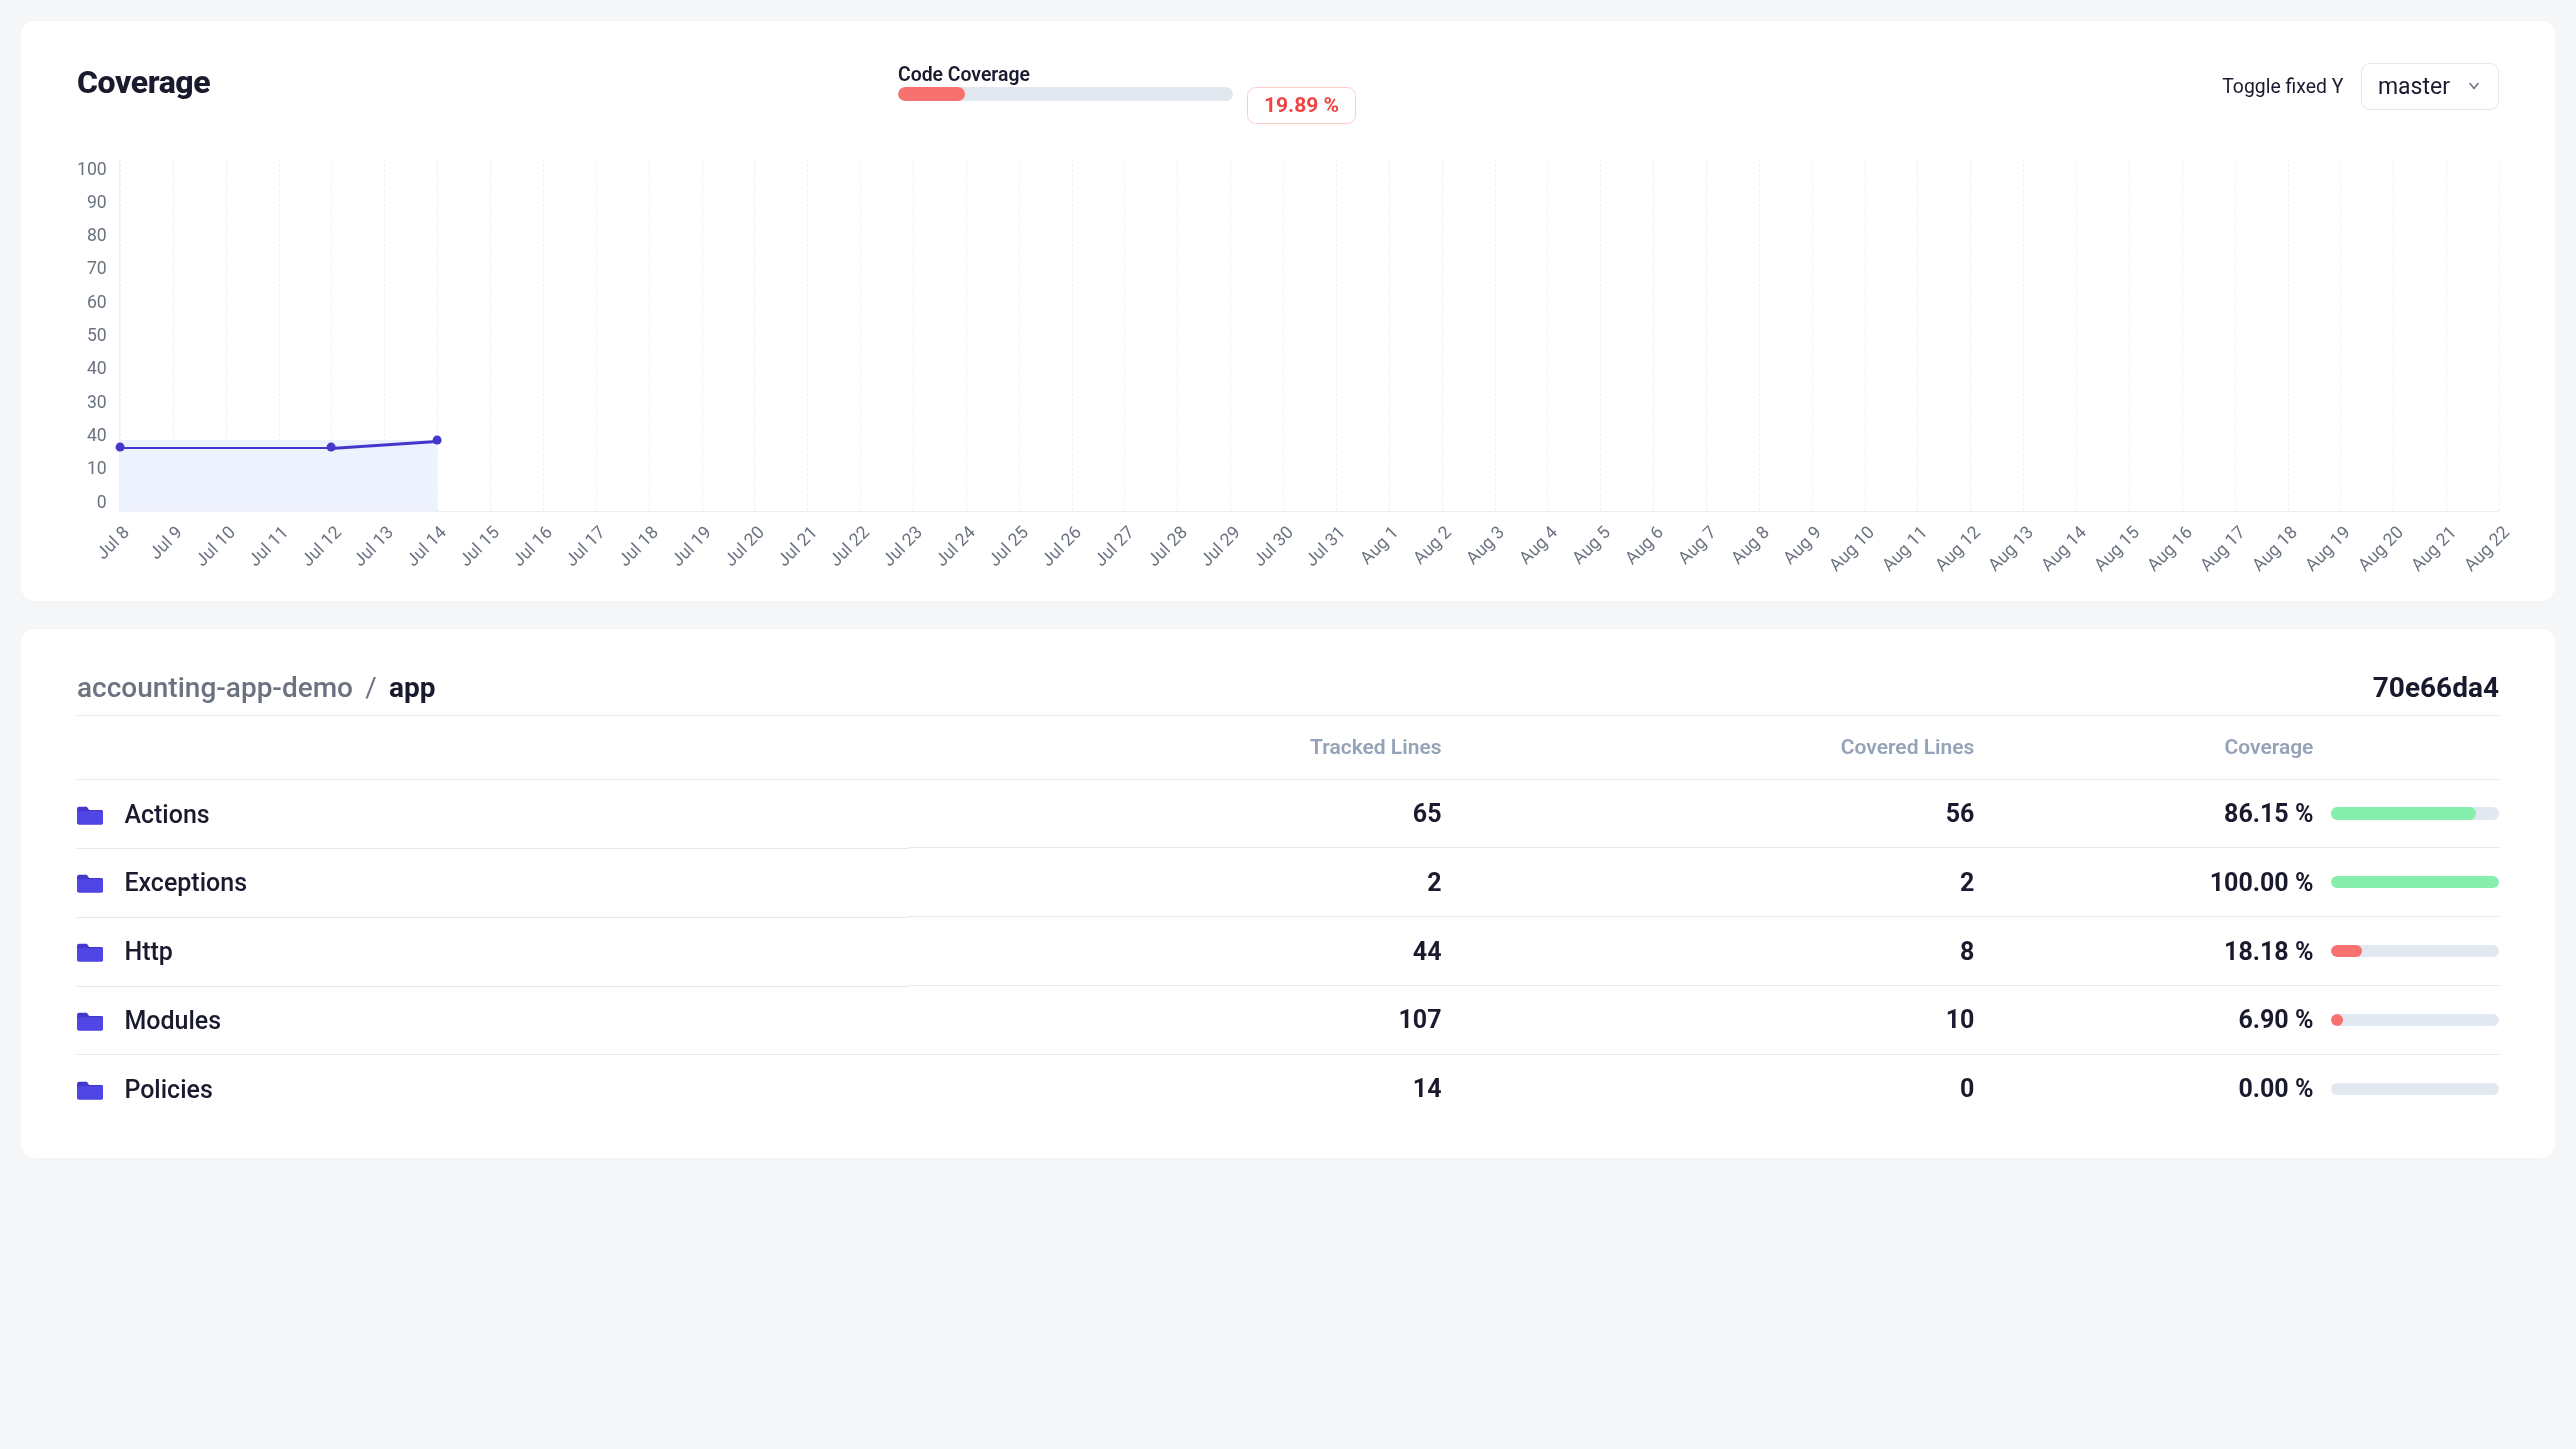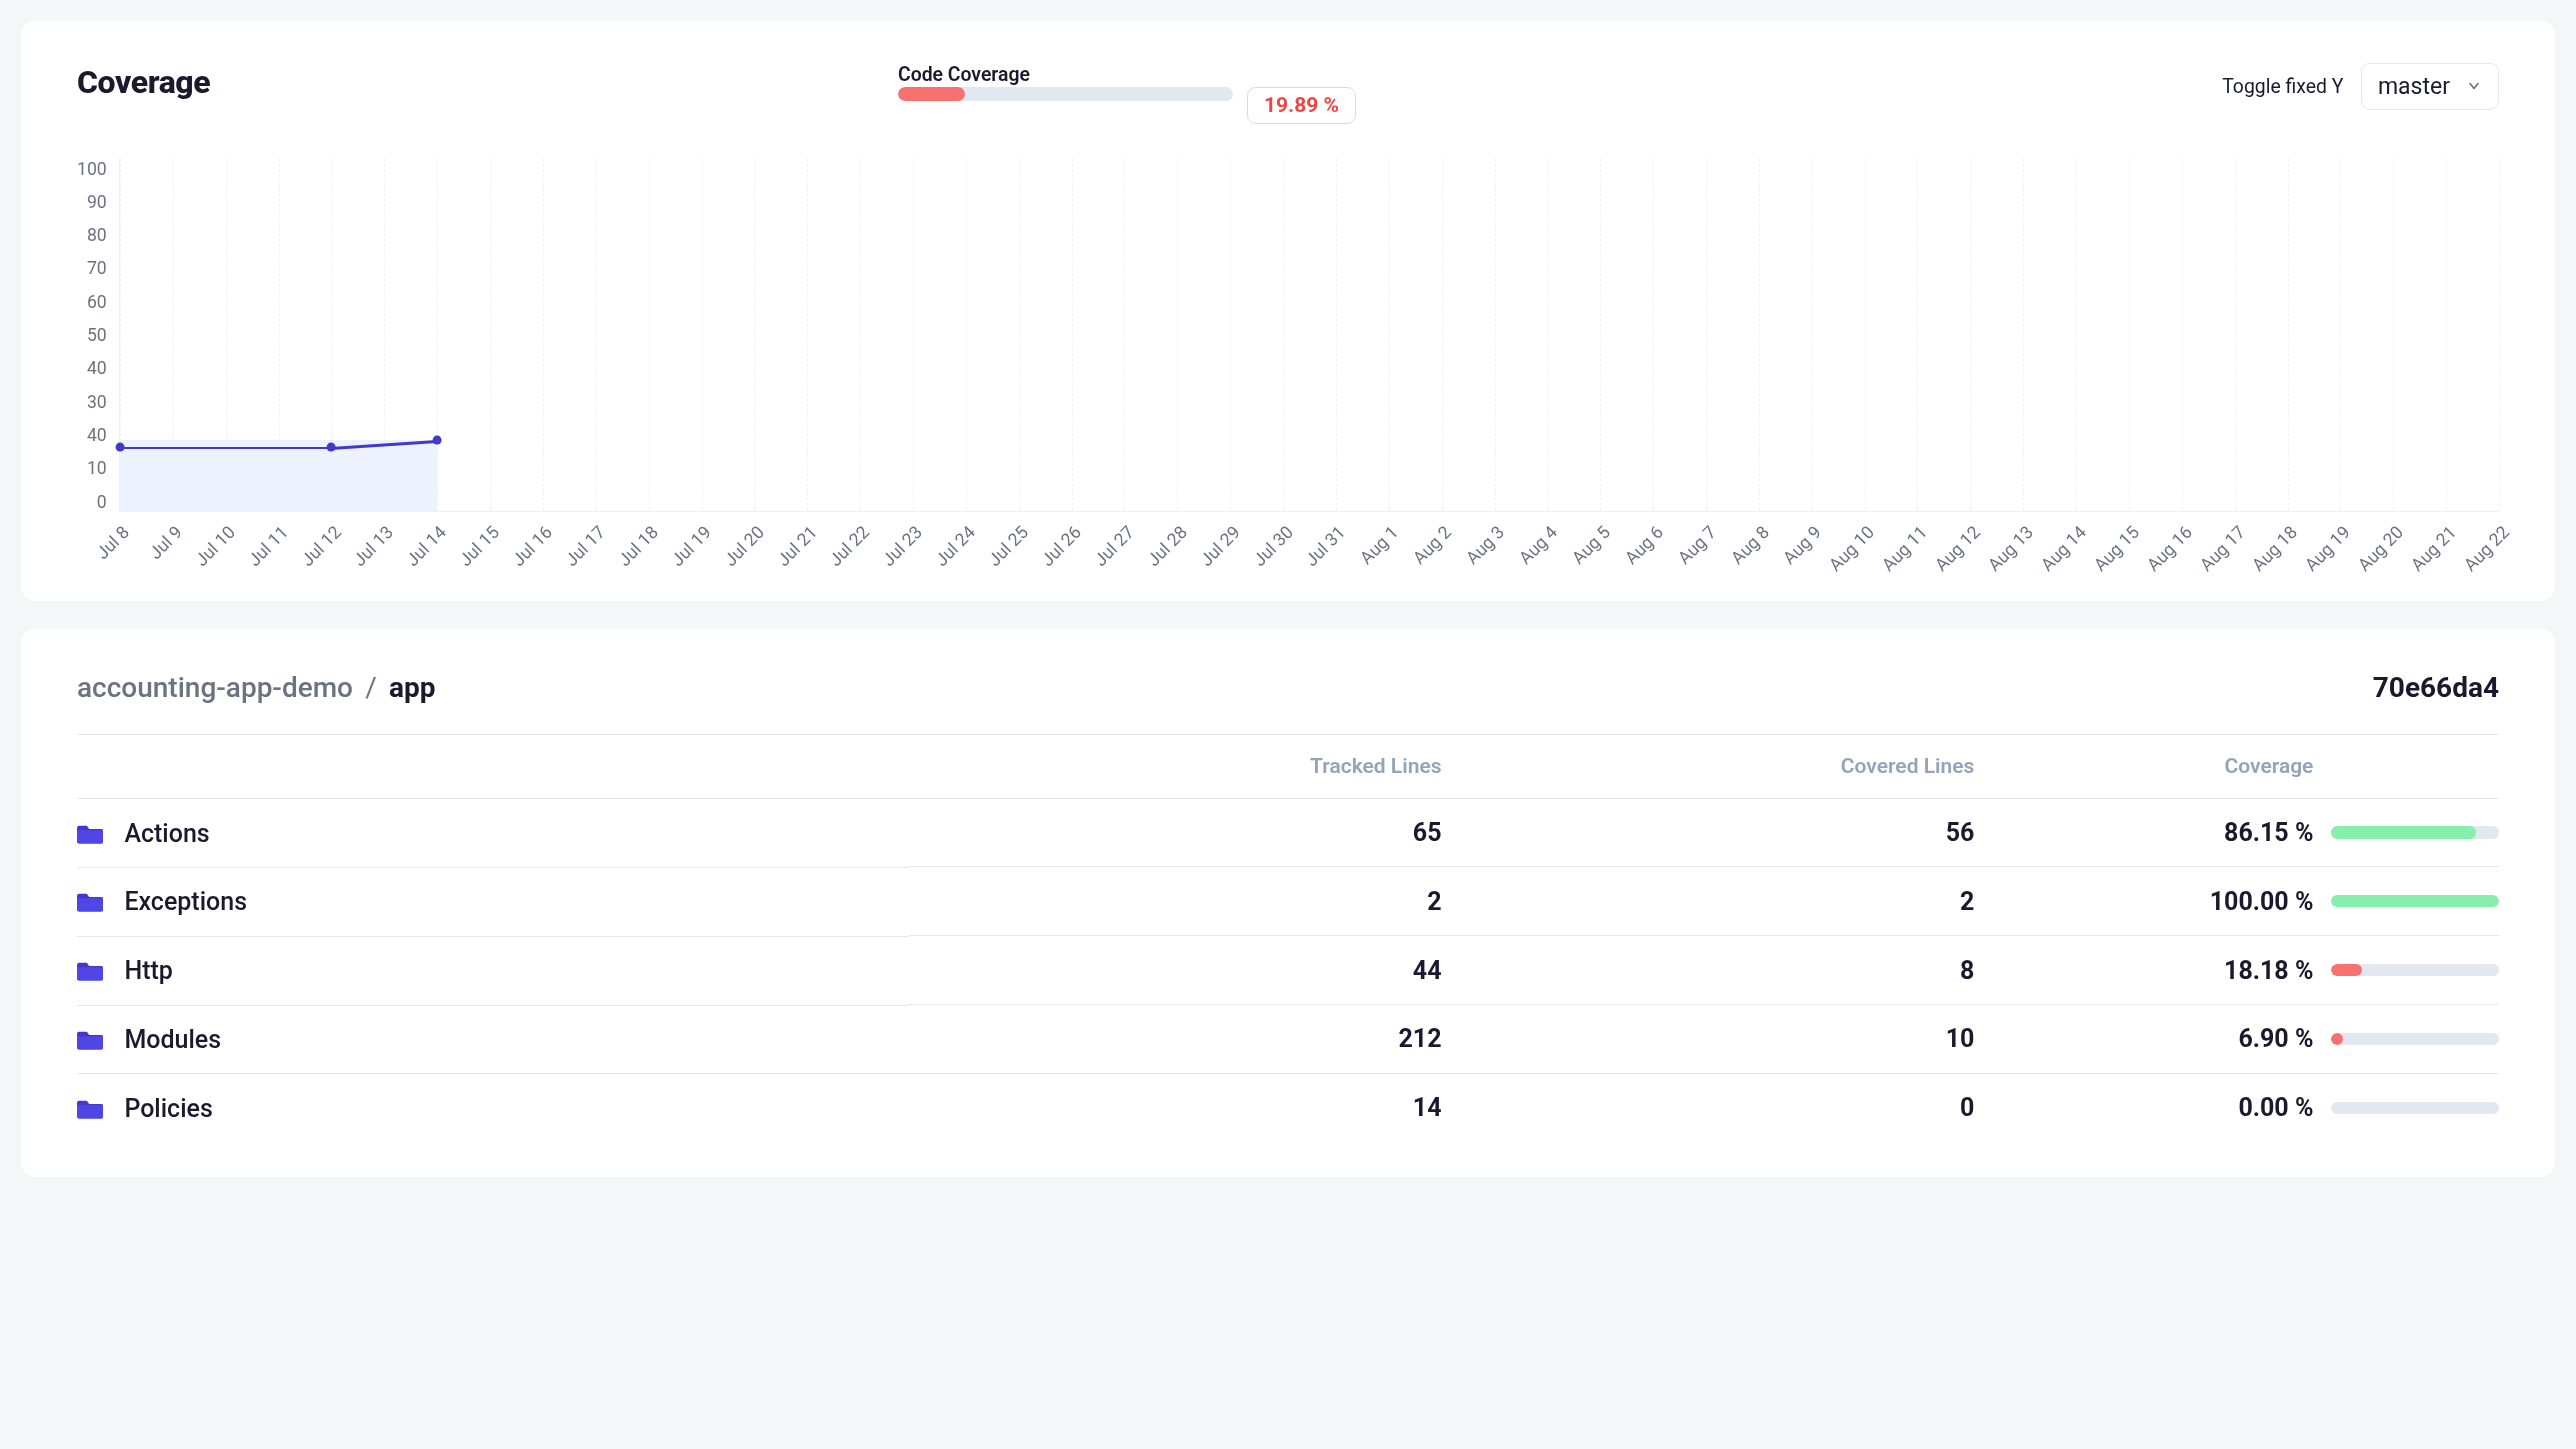--- a/index.html
+++ b/index.html
@@ -150,21 +150,21 @@
     transform:rotate(-45deg) translateX(-100%);
     font-size:17.6px;
     color:var(--muted);
     white-space:nowrap;
   }
   
   .crumbs{
     display:flex;
     align-items:baseline;
     font-size:28px;
-    padding-bottom:30px;
+    padding-bottom:11px;
     border-bottom:0.9px solid var(--border);
     gap:12.3px;
   }
   .crumbs .root{color:var(--muted);font-weight:500}
   .crumbs .sep{color:var(--muted)}
   .crumbs .leaf{font-weight:700}
   .commit{margin-left:auto;font-weight:700}
   table{
     width:100%;
     border-collapse:collapse;
@@ -423,21 +423,21 @@
         <tr>
           <td class="name">
             <span class="folder-icon">
               <svg viewBox="0 0 24 20" width="26.4" height="23">
                 <path d="M2 3h7l2 3h11a2 2 0 0 1 2 2v9a2 2 0 0 1-2 2H2a2 2 0 0 1-2-2V5a2 2 0 0 1 2-2z" fill="#4338ca"></path>
                 <path d="M0 7h24v10a2 2 0 0 1-2 2H2a2 2 0 0 1-2-2z" fill="#4f46e5"></path>
               </svg>
             </span>
             <span>Modules</span>
           </td>
-          <td class="num">212</td>
+          <td class="num">107</td>
           <td class="num">10</td>
           <td class="cov">6.90 %</td>
           <td class="bar-cell">
             <div class="row-bar">
               <div class="row-bar-fill" style="width: 6.9%; background: rgb(248, 113, 113);"></div>
             </div>
           </td>
         </tr>
         <tr>
           <td class="name">

